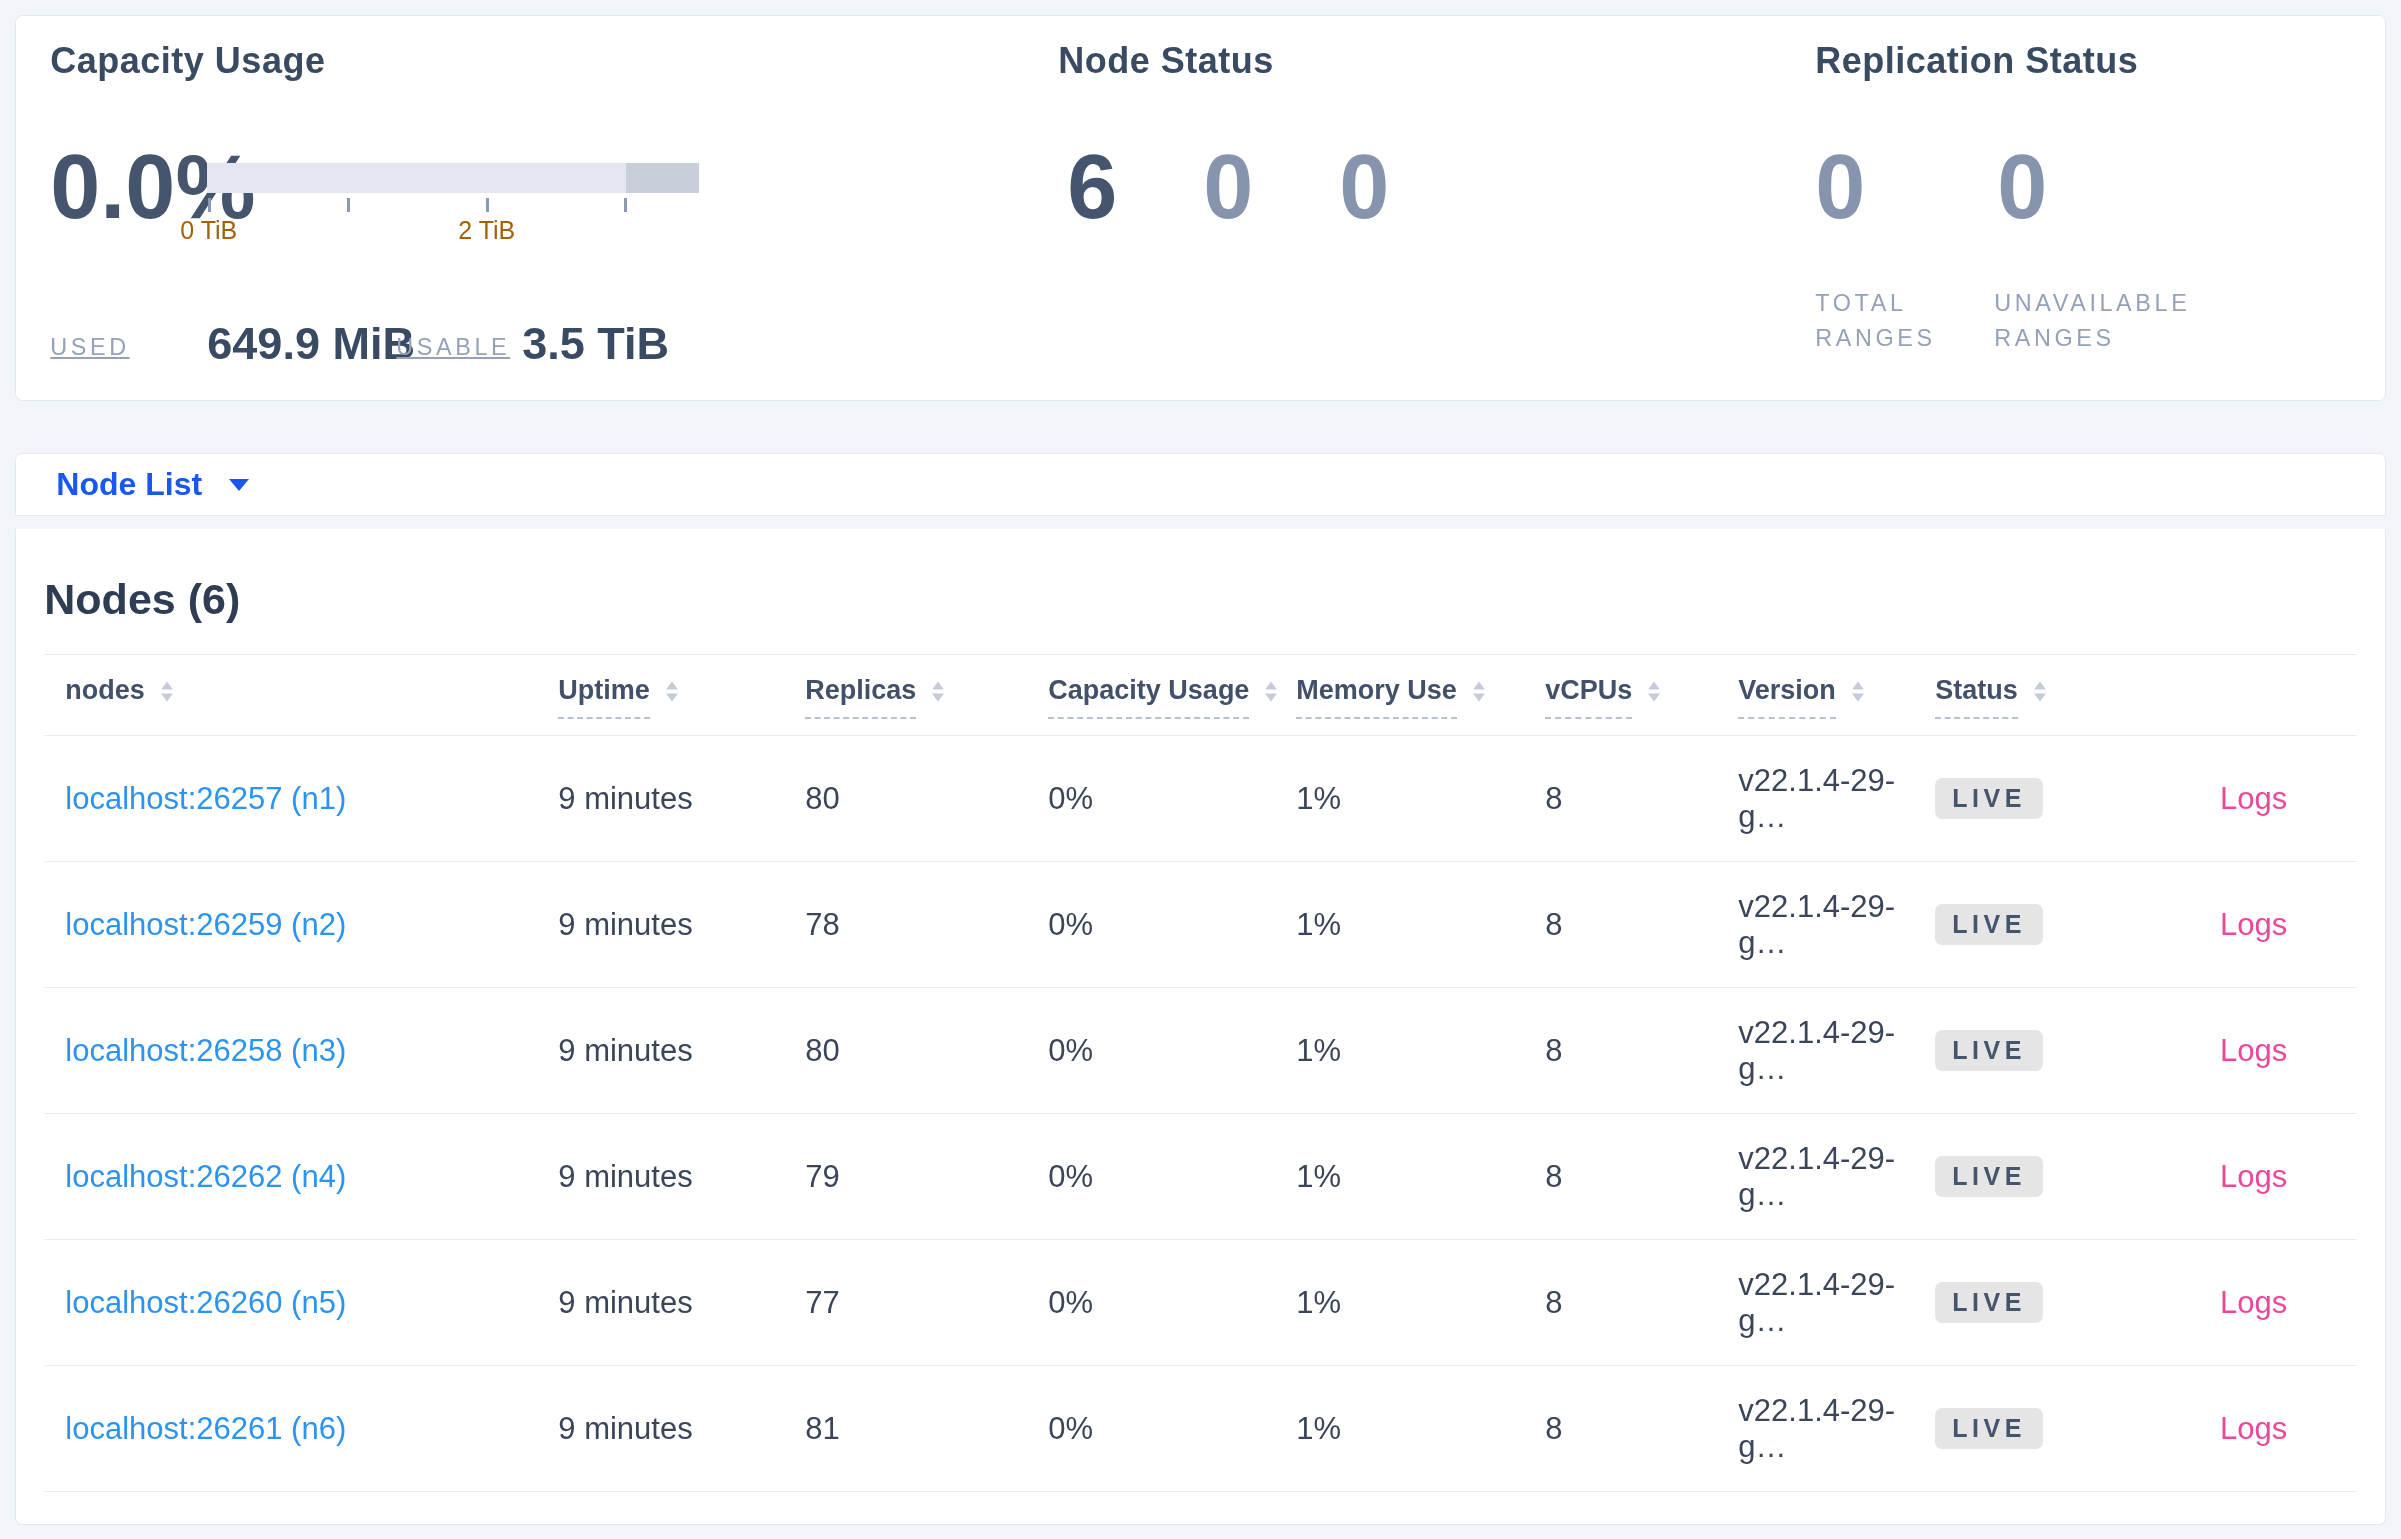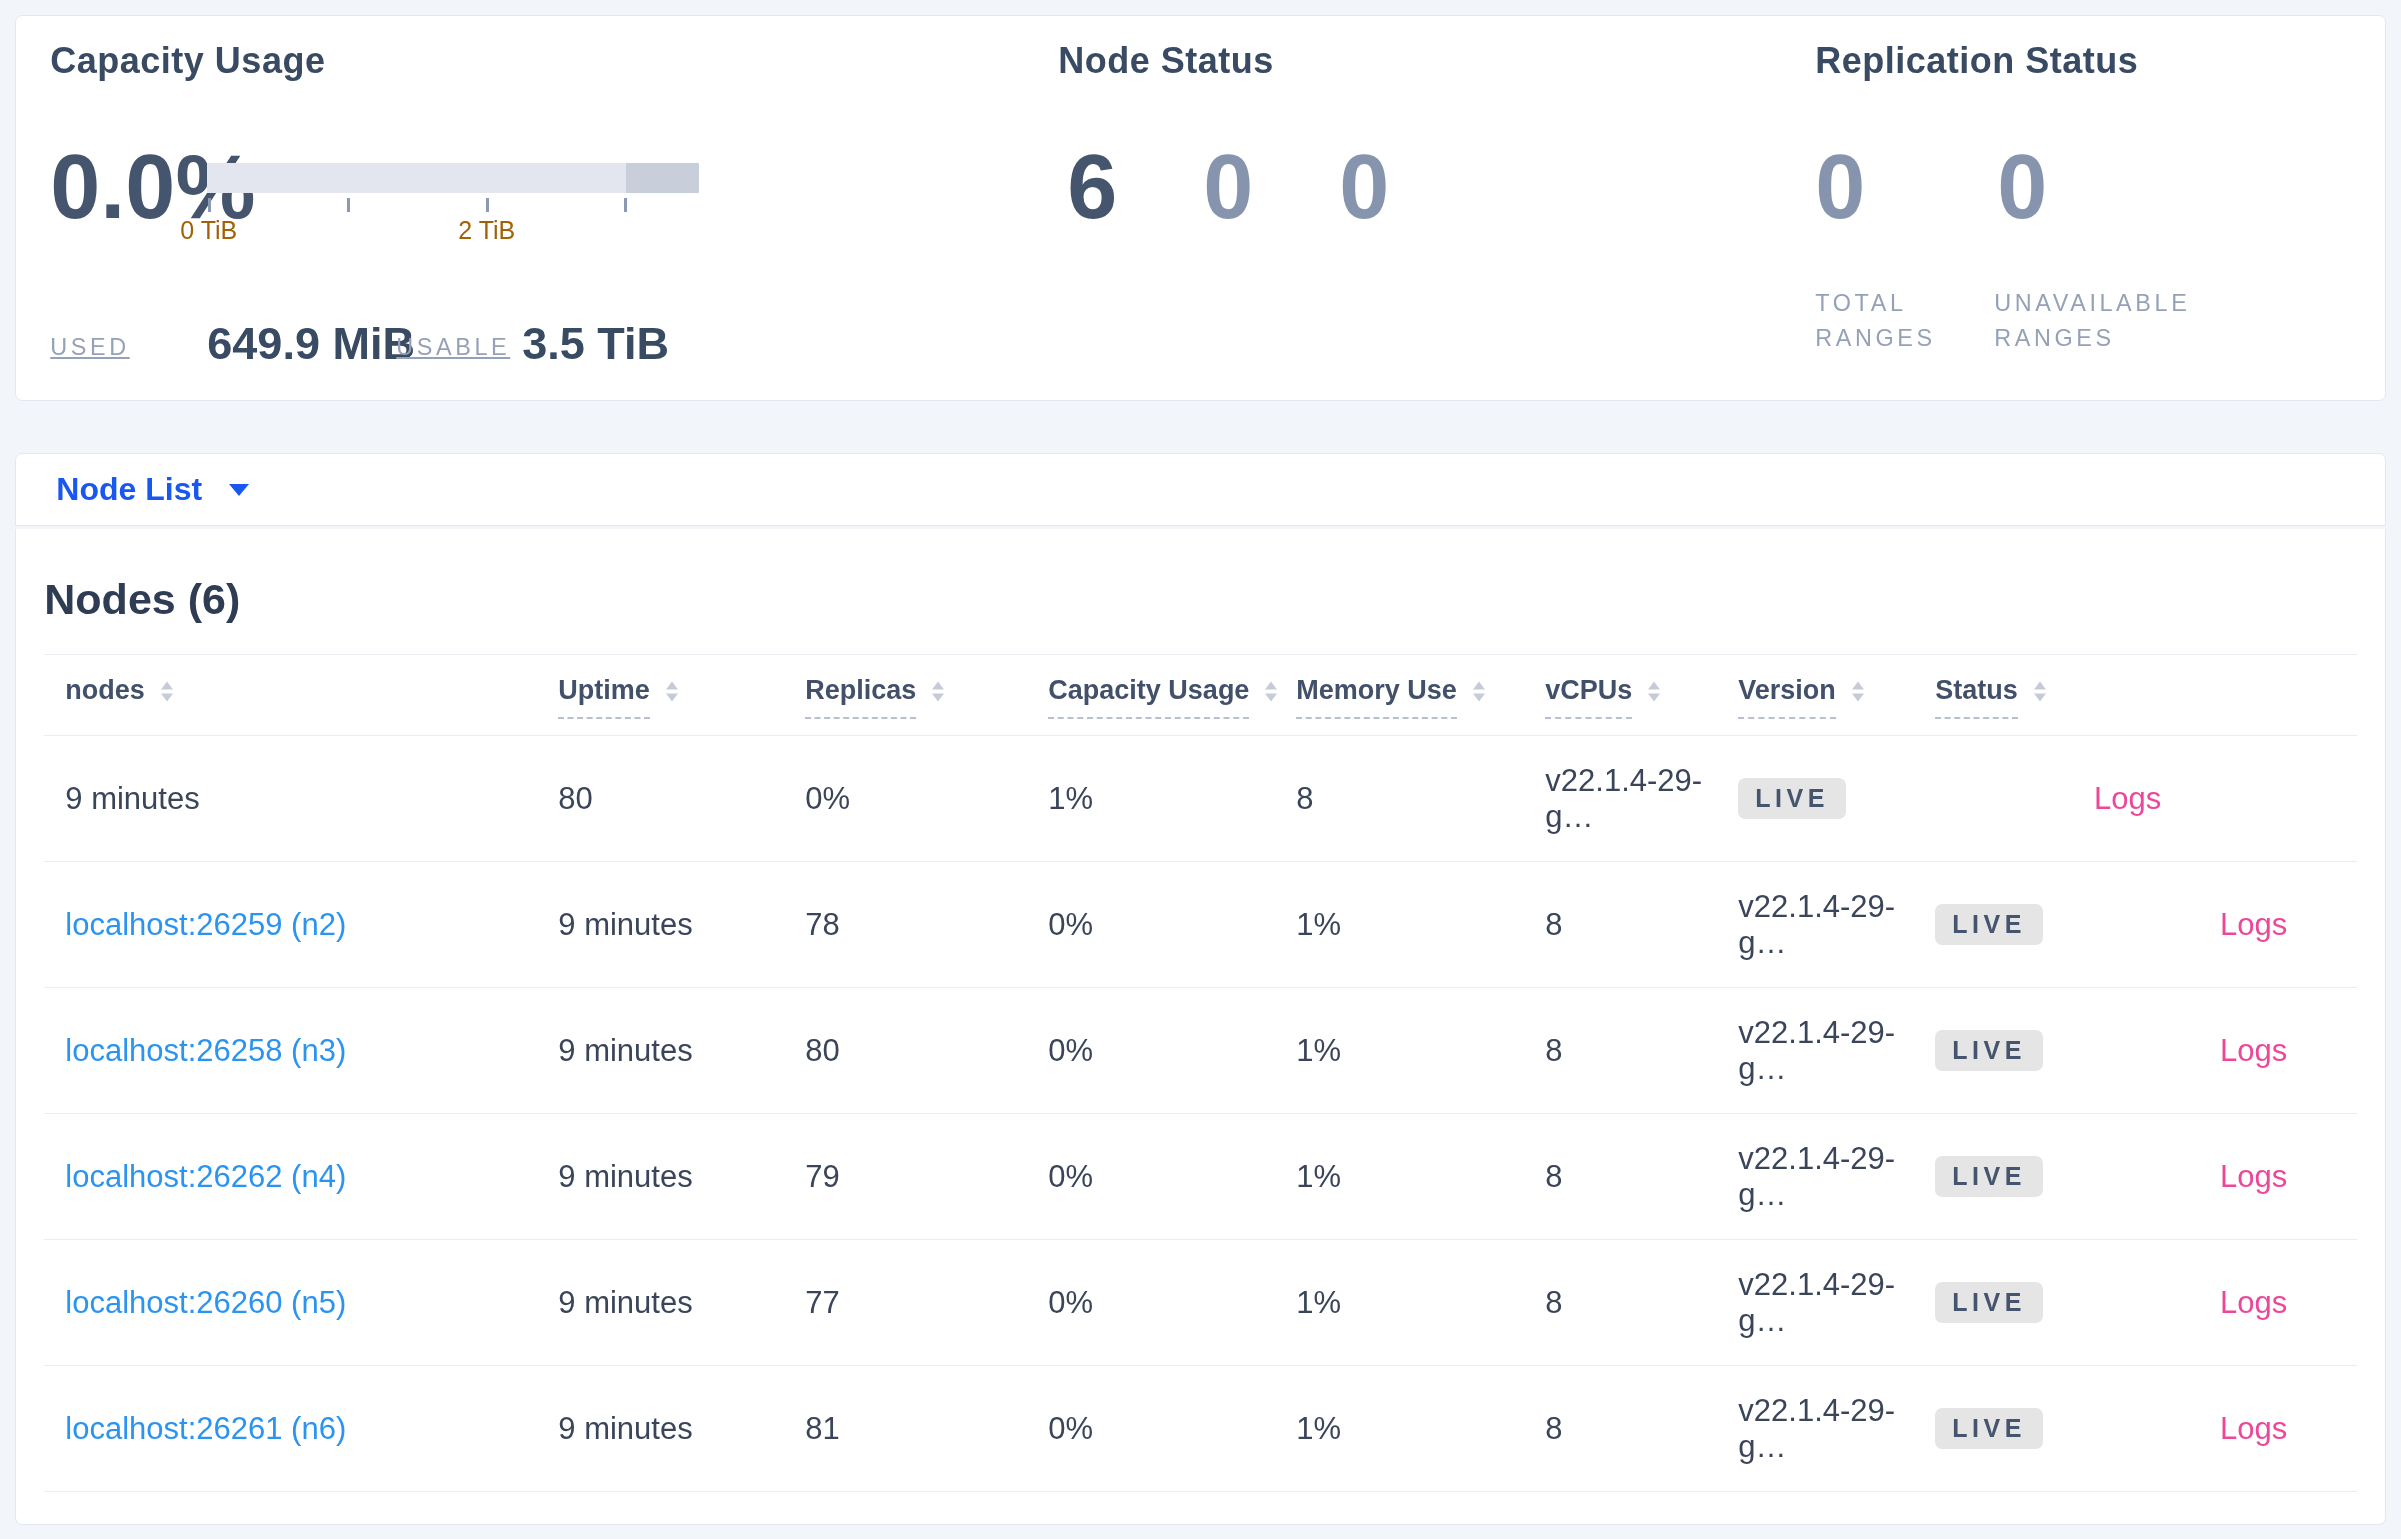--- a/index.html
+++ b/index.html
@@ -54,21 +54,21 @@
   .tick { position: absolute; top: 182px; width: 2.7px; height: 13.5px; background: #8b99b3; }
   .tick-label { position: absolute; top: 200px; font-size: 25px; color: #a16207; width: 81px; text-align: center; }
   .used-value { position: absolute; top: 302px; font-size: 45px; font-weight: 700; color: #394a63; }
   .used-label { position: absolute; top: 314px; text-decoration: underline; }
   
   .ns-col { width: 136px; }
   .rep-col1 { width: 179px; }
   .rep-col2 { width: 182px; }
   .ns-num-offset { padding-left: 9px; }
   
-  .nodelist-card { top: 453px; height: 73px; border-radius: 7.2px 7.2px 0 0; display: flex; align-items: center; }
+  .nodelist-card { top: 453px; height: 63px; border-radius: 7.2px 7.2px 0 0; display: flex; align-items: center; }
   .nodelist-btn { display: inline-flex; align-items: center; margin-left: 40px; cursor: pointer; }
   .nodelist-label { font-size: 32px; font-weight: 700; color: #1857f0; }
   .caret-down {
     width: 0; height: 0;
     border-left: 10px solid transparent;
     border-right: 10px solid transparent;
     border-top: 12.6px solid #1857f0;
     margin-left: 27px;
   }
   
@@ -227,20 +227,21 @@
           <span class="hlabel">Status</span>
           <span class="sorter">
             <i class="up"></i>
             <i class="down"></i>
           </span>
         </span></div>
     <div class="cell"></div>
   </div>
 
   <div class="trow">
+    <div class="cell"><a class="node-link">localhost:26257 (n1)</a></div>
     <div class="cell">9 minutes</div>
     <div class="cell">80</div>
     <div class="cell">0%</div>
     <div class="cell">1%</div>
     <div class="cell">8</div>
     <div class="cell">v22.1.4-29-g…</div>
     <div class="cell"><span class="badge">LIVE</span></div>
     <div class="cell logs-cell"><a class="logs-link">Logs</a></div>
   </div>
 

